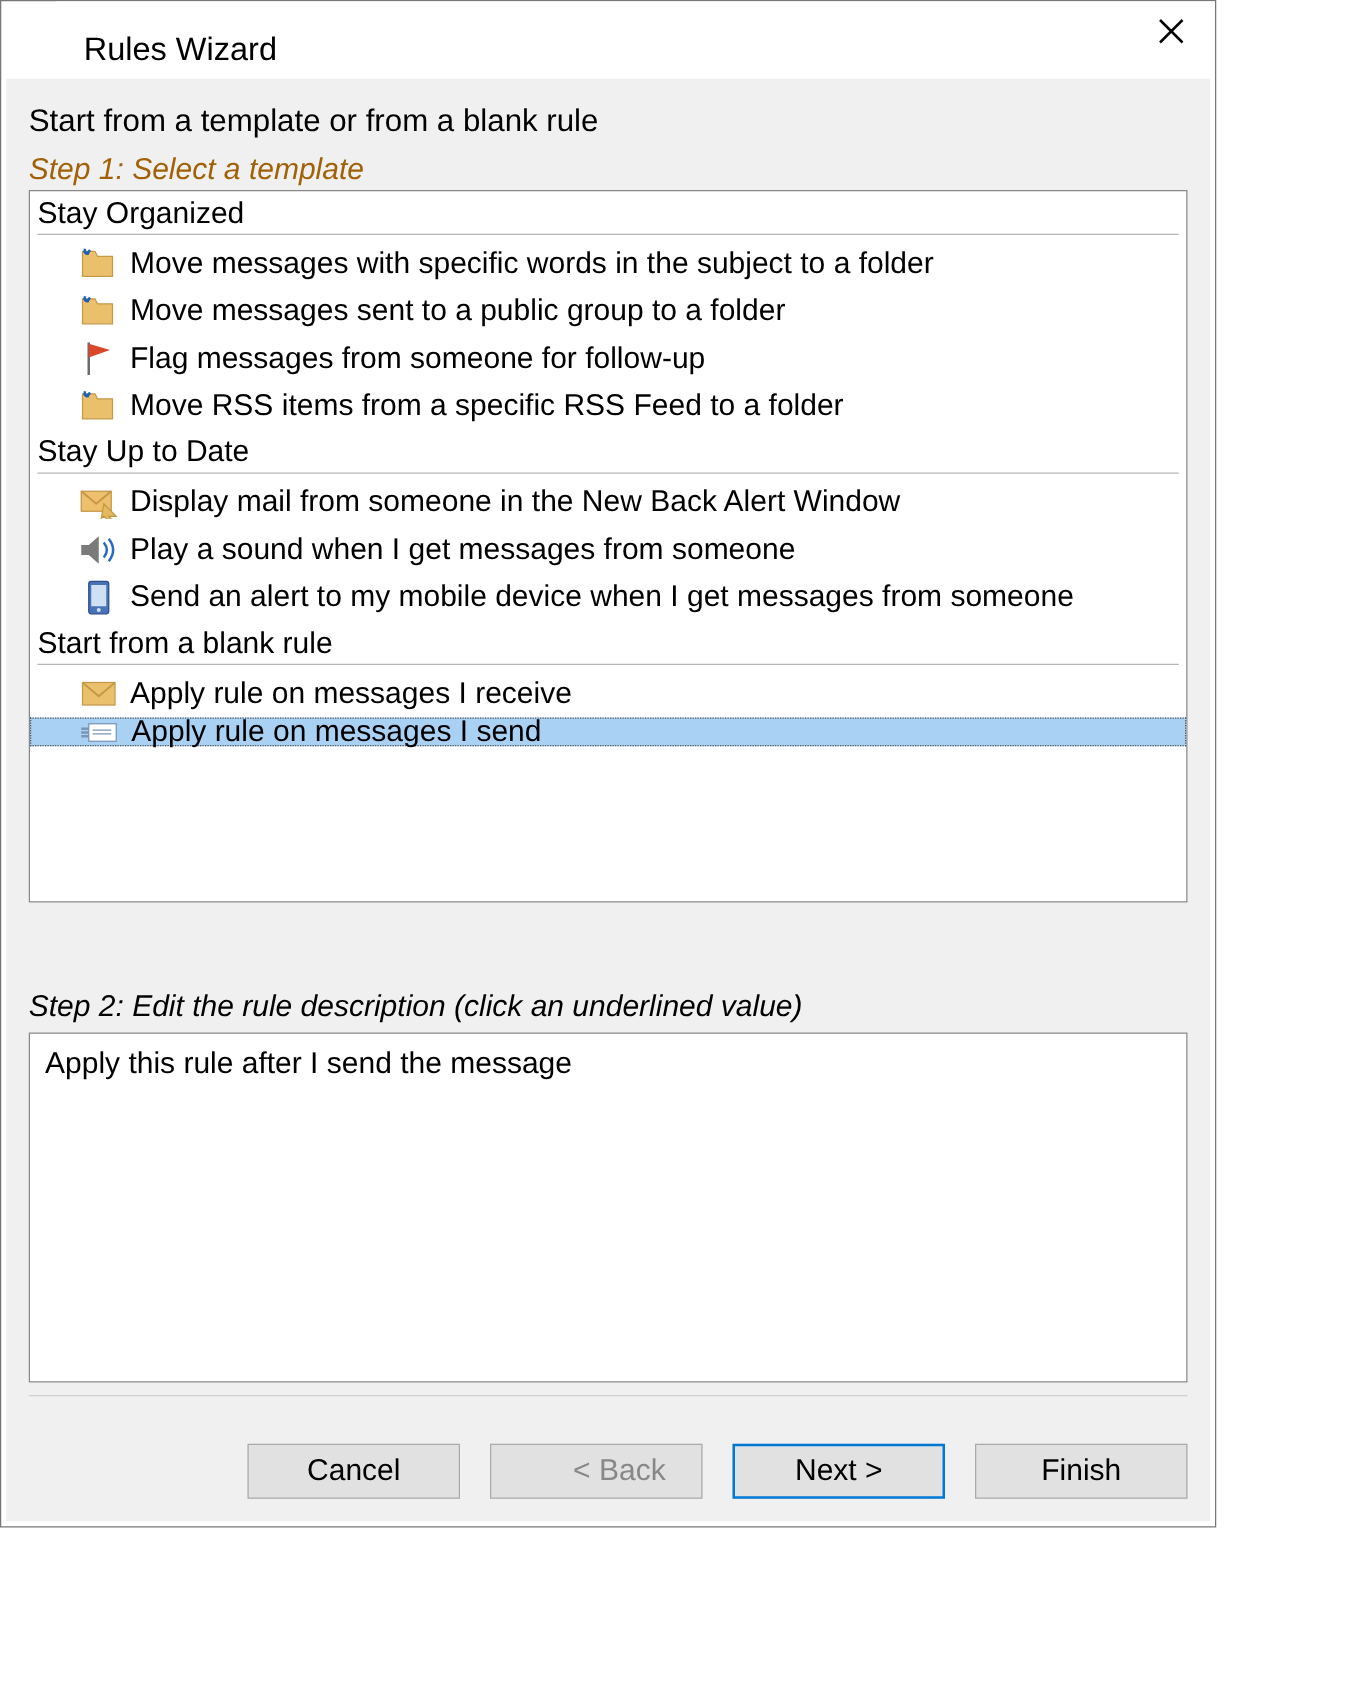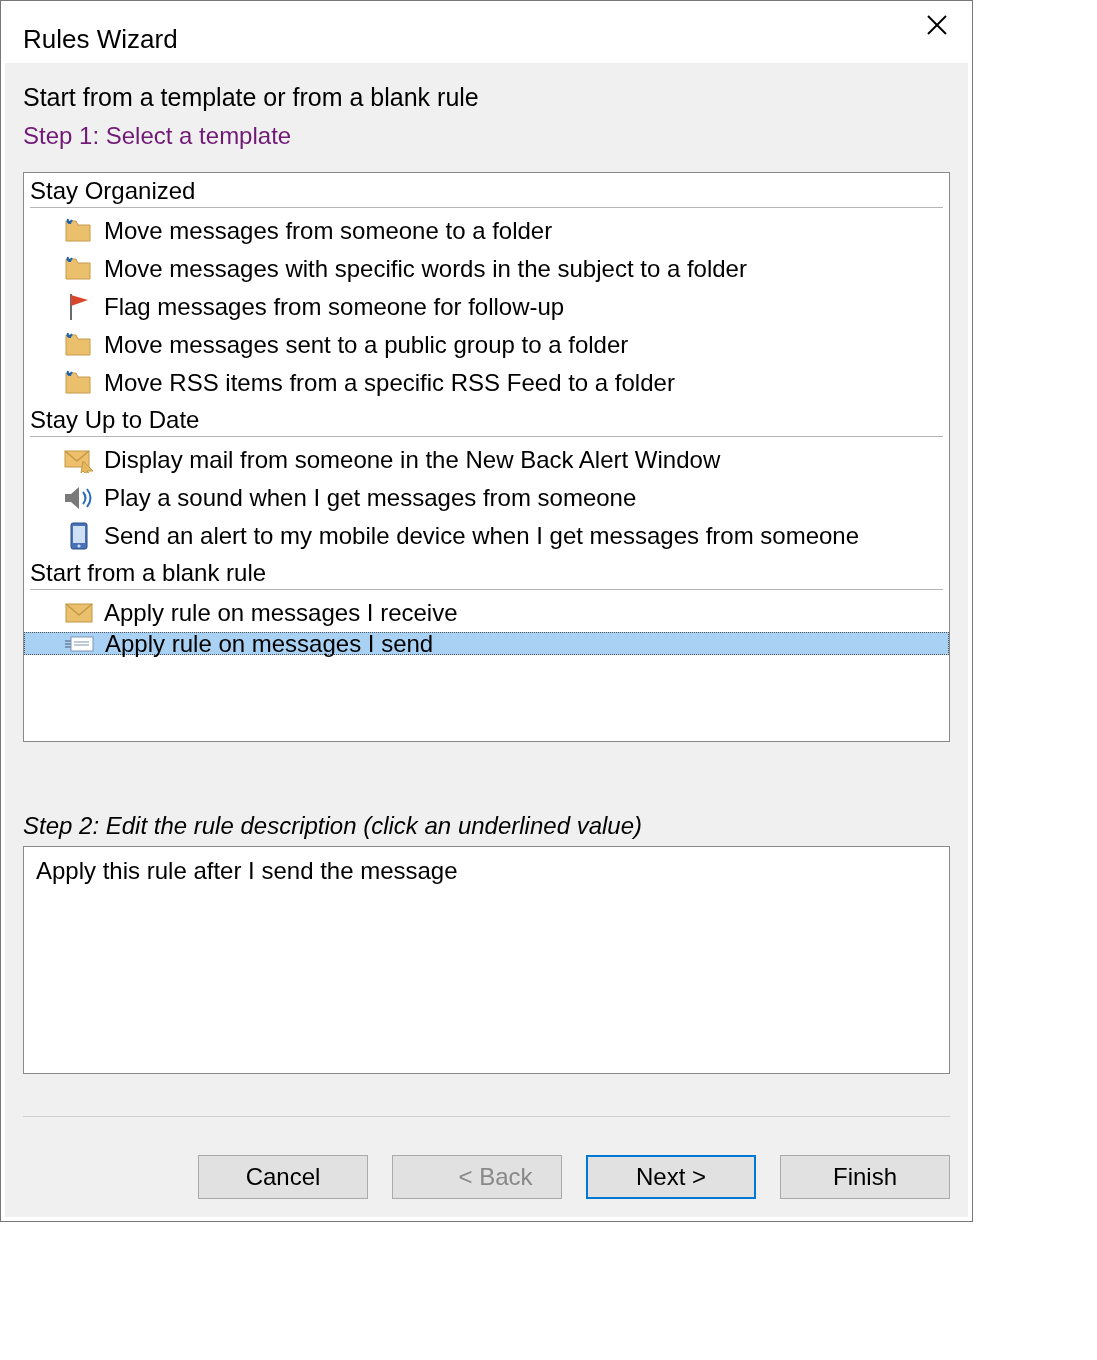--- a/index.html
+++ b/index.html
@@ -15,39 +15,40 @@
     position:relative;
   }
 
   .titlebar {
     height:76px;
     background:#fff;
     display:flex;
     align-items:center;
     padding:0 0 0 22px;
     position:relative;
+    margin-left:44px;
   }
   .titlebar .title { font-size:26px; color:#000; }
   .titlebar .close {
     position:absolute; right:0; top:0;
     width:70px; height:48px;
     display:flex; align-items:center; justify-content:center;
     font-size:30px;
     cursor:pointer;
   }
 
   .client {
     position:absolute;
     top:62px; left:4px; right:4px; bottom:4px;
     background:#f0f0f0;
     padding:20px 18px 0 18px;
   }
 
   .client .intro { font-size:25px; color:#000; margin-bottom:10px;}
-  .client .step  { font-size:24px; color:#701a75; margin-bottom:22px;}
+  .client .step  { font-size:24px; color:#a16207; margin-bottom:2px;font-style:italic;}
 
   .listbox {
     background:#fff;
     border:1px solid #888;
     height:570px;
     margin-bottom:20px;
     padding:4px 6px 0 6px;
   }
 
   .sec-head {
@@ -75,21 +76,21 @@
     border:1px dotted #555;
     margin-left:-6px; margin-right:-6px;
     padding-left:34px;
     height:23px;
   }
 
   .step2-title { font-size:24px; margin:70px 0 6px 0;font-style:italic;}
   .descbox {
     background:#fff;
     border:1px solid #888;
-    height:228px;
+    height:280px;
     padding:10px 12px;
     font-size:24px;
   }
 
   .hr-line {
     position:absolute;
     left:18px; right:18px;
     bottom:100px;
     border-top:1px solid #d0d0d0;
   }
@@ -135,50 +136,40 @@
   <div class="listbox" id="listbox">
       <div class="sec-head">Stay Organized</div>
       <div class="item">
         <span class="icon-cell">
           <svg width="30" height="28" viewBox="0 0 30 28">        
             <path d="M2 10 L2 24 L26 24 L26 8 L14 8 L12 4 L2 4 Z" fill="#ebc06d" stroke="#c49a4a"></path>        
             <path d="M4 2 Q3 6 6 6 L6 4" fill="none" stroke="#1e63b5" stroke-width="2"></path>        
             <path d="M6 6 L3 4 M6 6 L8 3" stroke="#1e63b5" stroke-width="2"></path>      
           </svg>
         </span>
-        <span class="text-cell">Move messages from someone to a folder</span>
+        <span class="text-cell">Move messages with specific words in the subject to a folder</span>
       </div>
       <div class="item">
         <span class="icon-cell">
           <svg width="30" height="28" viewBox="0 0 30 28">        
             <path d="M2 10 L2 24 L26 24 L26 8 L14 8 L12 4 L2 4 Z" fill="#ebc06d" stroke="#c49a4a"></path>        
             <path d="M4 2 Q3 6 6 6 L6 4" fill="none" stroke="#1e63b5" stroke-width="2"></path>        
             <path d="M6 6 L3 4 M6 6 L8 3" stroke="#1e63b5" stroke-width="2"></path>      
           </svg>
         </span>
-        <span class="text-cell">Move messages with specific words in the subject to a folder</span>
+        <span class="text-cell">Move messages sent to a public group to a folder</span>
       </div>
       <div class="item">
         <span class="icon-cell">
           <svg width="26" height="30" viewBox="0 0 26 30">        
             <line x1="5" y1="2" x2="5" y2="28" stroke="#6b6b6b" stroke-width="2"></line>        
             <path d="M5 3 L22 8 L5 14 Z" fill="#d9472b"></path>      
           </svg>
         </span>
         <span class="text-cell">Flag messages from someone for follow-up</span>
-      </div>
-      <div class="item">
-        <span class="icon-cell">
-          <svg width="30" height="28" viewBox="0 0 30 28">        
-            <path d="M2 10 L2 24 L26 24 L26 8 L14 8 L12 4 L2 4 Z" fill="#ebc06d" stroke="#c49a4a"></path>        
-            <path d="M4 2 Q3 6 6 6 L6 4" fill="none" stroke="#1e63b5" stroke-width="2"></path>        
-            <path d="M6 6 L3 4 M6 6 L8 3" stroke="#1e63b5" stroke-width="2"></path>      
-          </svg>
-        </span>
-        <span class="text-cell">Move messages sent to a public group to a folder</span>
       </div>
       <div class="item">
         <span class="icon-cell">
           <svg width="30" height="28" viewBox="0 0 30 28">        
             <path d="M2 10 L2 24 L26 24 L26 8 L14 8 L12 4 L2 4 Z" fill="#ebc06d" stroke="#c49a4a"></path>        
             <path d="M4 2 Q3 6 6 6 L6 4" fill="none" stroke="#1e63b5" stroke-width="2"></path>        
             <path d="M6 6 L3 4 M6 6 L8 3" stroke="#1e63b5" stroke-width="2"></path>      
           </svg>
         </span>
         <span class="text-cell">Move RSS items from a specific RSS Feed to a folder</span>

